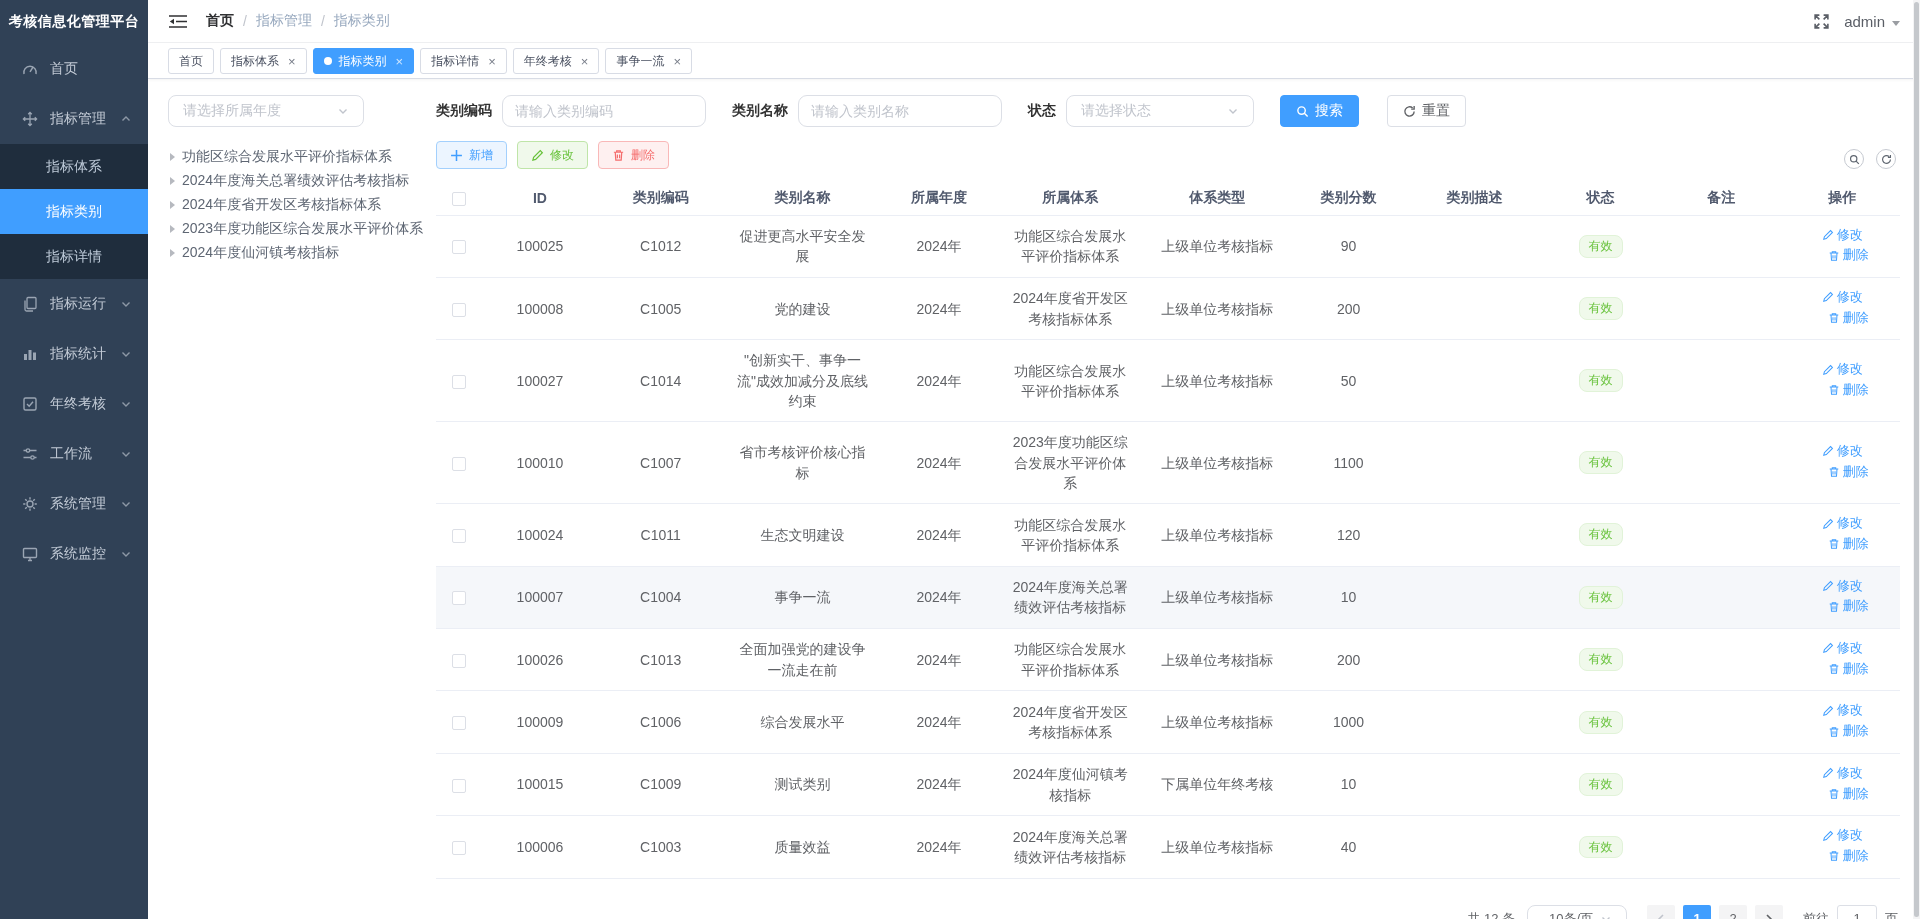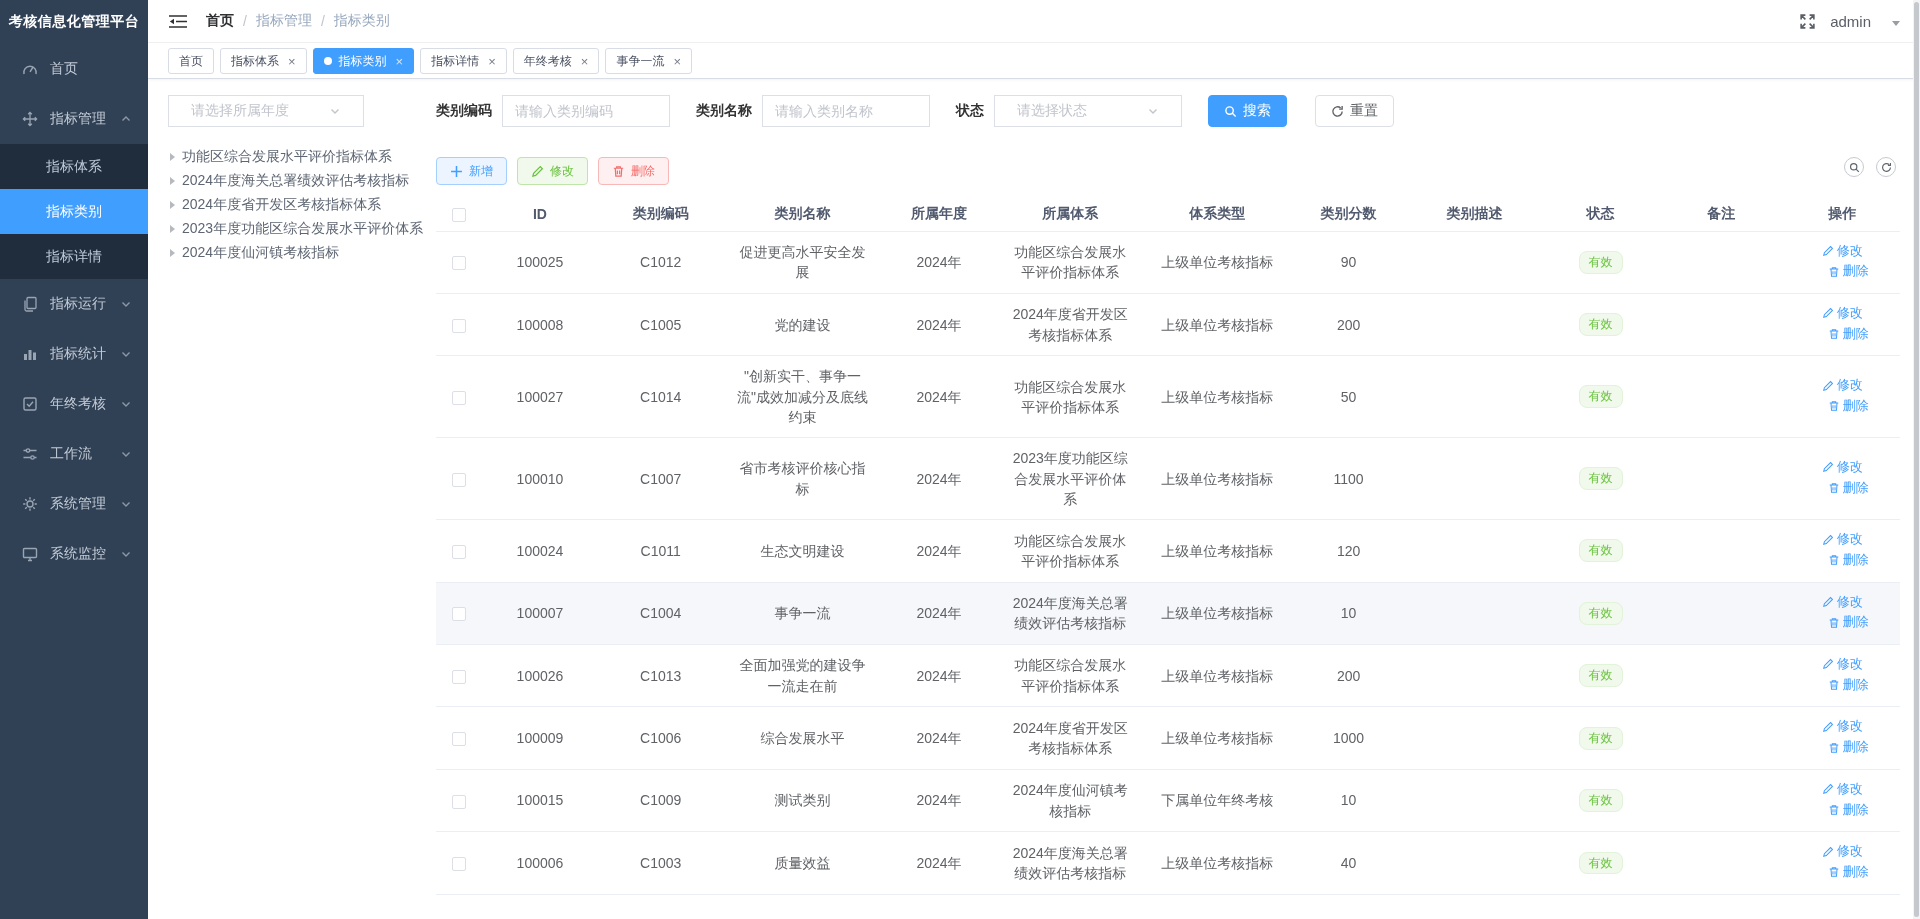--- a/index.html
+++ b/index.html
@@ -21,51 +21,51 @@
 .main{flex:1;display:flex;flex-direction:column;min-width:0}
 .topbar{height:43px;display:flex;align-items:center;padding:0 20px;background:#fff;border-bottom:1px solid #f0f1f3;flex-shrink:0}
 .hamburger{width:20px;height:15px;display:inline-flex;margin-right:18px;cursor:pointer}
 .hamburger svg{width:100%;height:100%}
 .breadcrumb{display:flex;align-items:center;gap:9px;font-size:14px}
 .crumb-first{color:#303133;font-weight:bold}
 .crumb{color:#97a8be}
 .crumb-sep{color:#c0c4cc}
 .topbar-right{margin-left:auto;display:flex;align-items:center;gap:14px}
 .fullscreen{width:17px;height:17px;color:#5a5e66;cursor:pointer;display:inline-flex}
-.user{display:flex;align-items:center;gap:21px;color:#5a5e66;font-size:15px;cursor:pointer}
+.user{display:flex;align-items:center;gap:7px;color:#5a5e66;font-size:15px;cursor:pointer}
 .caret{width:0;height:0;border-left:4px solid transparent;border-right:4px solid transparent;border-top:5px solid #9a9da2;margin-top:4px}
 
 .tabs-row{height:36px;padding:5px 0 0 20px;display:flex;align-items:flex-start;gap:6px;border-bottom:1px solid #d8dce5;box-shadow:0 1px 3px rgba(0,0,0,.05);background:#fff;flex-shrink:0}
 .tab{height:26px;display:inline-flex;align-items:center;gap:7px;padding:0 10px;border:1px solid #d8dce5;border-radius:3px;font-size:12px;color:#495060;background:#fff;cursor:pointer;white-space:nowrap}
 .tab.active{background:#409eff;border-color:#409eff;color:#fff}
 .tab .dot{width:8px;height:8px;border-radius:50%;background:#fff}
 .tab .close{font-size:13px;opacity:.75;margin-left:2px;line-height:1}
 
 .content{flex:1;display:flex;padding:16px 20px 0;min-height:0}
 .left-panel{width:268px;flex-shrink:0}
-.select{height:32px;border:1px solid #dcdfe6;border-radius:0;display:flex;align-items:center;padding:0 22px;background:#fff;cursor:pointer}
+.select{height:32px;border:1px solid #dcdfe6;border-radius:8px;display:flex;align-items:center;padding:0 14px;background:#fff;cursor:pointer}
 .select .ph{color:#c0c4cc;font-size:14px;flex:1;white-space:nowrap;overflow:hidden}
 .select .sel-chev{color:#c0c4cc;width:12px;height:12px;display:inline-flex}
 .year-select{width:196px}
 .tree{margin-top:18px}
 .tree-item{display:flex;align-items:center;height:24px;font-size:14px;color:#5e6673;cursor:pointer;white-space:nowrap}
 .tree-caret{width:0;height:0;border-top:4px solid transparent;border-bottom:4px solid transparent;border-left:5px solid #b6b9bf;margin:0 7px 0 2px}
 .right-panel{flex:1;min-width:0;display:flex;flex-direction:column}
 
 .search-form{display:flex;align-items:center}
 .sf-label{font-weight:bold;color:#333;font-size:14px;margin-right:10px;white-space:nowrap}
-.sf-input{width:168px;height:32px;border:1px solid #dcdfe6;border-radius:0;padding:0 12px;font-size:14px;color:#606266;outline:none;margin-right:26px;font-family:inherit}
+.sf-input{width:204px;height:32px;border:1px solid #dcdfe6;border-radius:9px;padding:0 12px;font-size:14px;color:#606266;outline:none;margin-right:26px;font-family:inherit}
 .sf-input::placeholder{color:#c0c4cc}
 .status-select{width:188px;margin-right:26px}
 .btn{display:inline-flex;align-items:center;justify-content:center;gap:6px;border-radius:4px;cursor:pointer;border:1px solid transparent;font-family:inherit;white-space:nowrap}
 .btn .bicon{width:13px;height:13px;display:inline-flex}
 .btn-search{height:32px;padding:0 15px;background:#409eff;border-color:#409eff;color:#fff;font-size:14px}
 .btn-reset{height:32px;padding:0 15px;background:#fff;border-color:#dcdfe6;color:#606266;font-size:14px;margin-left:28px}
 
-.toolbar{display:flex;align-items:flex-start;margin-top:30px}
+.toolbar{display:flex;align-items:flex-end;margin-top:14px}
 .btn-add{height:28px;padding:0 13px;font-size:12px;color:#409eff;background:#ecf5ff;border-color:#a3d0fd}
 .btn-edit{height:28px;padding:0 13px;font-size:12px;color:#67c23a;background:#f0f9eb;border-color:#bfe5a8;margin-left:10px}
 .btn-delete{height:28px;padding:0 13px;font-size:12px;color:#f56c6c;background:#fef0f0;border-color:#f9b8b8;margin-left:10px}
 .tool-icons{margin-left:auto;display:flex;gap:12px;padding-right:4px}
 .circle-icon{width:20px;height:20px;border:1px solid #c6cad1;border-radius:50%;display:inline-flex;align-items:center;justify-content:center;color:#5f6670;cursor:pointer}
 .circle-icon svg{width:11px;height:11px}
 
 .grid{width:100%;border-collapse:collapse;margin-top:12px;table-layout:fixed}
 .grid th{height:34px;font-size:14px;color:#515a6e;font-weight:bold;border-bottom:1px solid #ebeef5;text-align:center;padding:0 6px}
 .grid td{font-size:14px;color:#606266;text-align:center;padding:10px 12px;border-bottom:1px solid #ebeef5;line-height:1.45;word-break:break-all}

